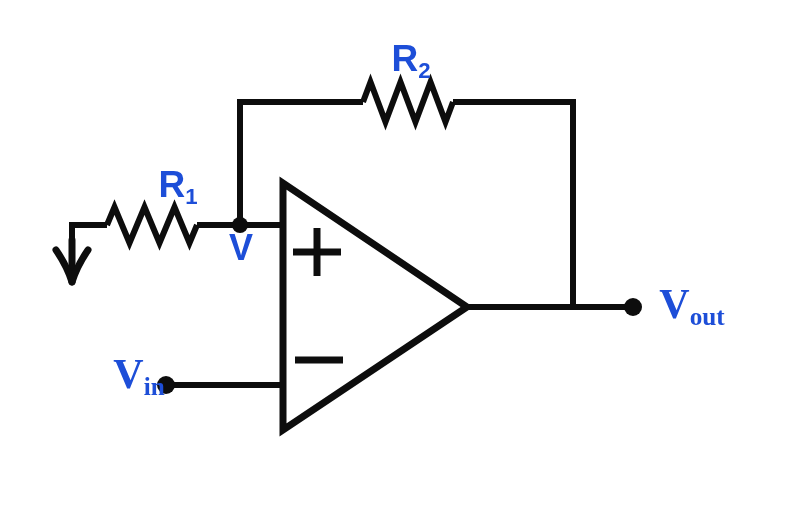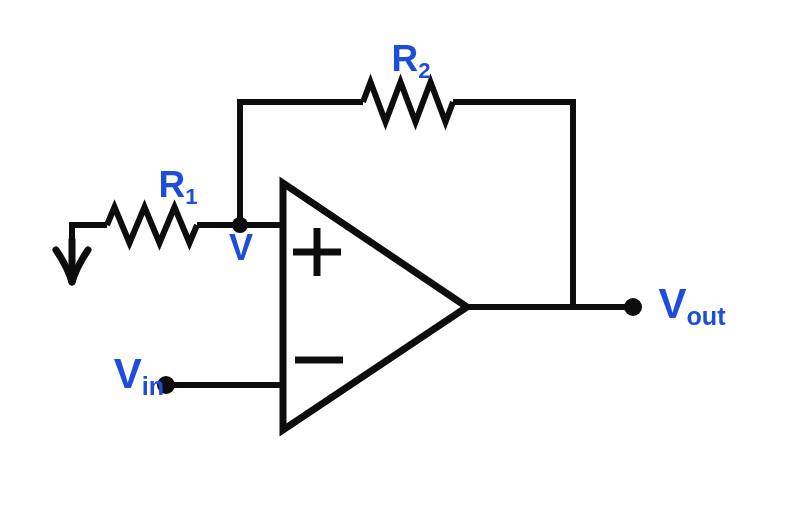--- a/index.html
+++ b/index.html
@@ -22,21 +22,21 @@
     letter-spacing: 0px;
     user-select: none;
   }
   .lbl sub {
     font-size: 0.60em;
     vertical-align: -0.28em;
     font-weight: bold;
   }
   .lbl-r  { font-size: 37px; }
   .lbl-v  { font-size: 36px; }
-  .lbl-io { font-size: 42px; }
+  .lbl-io { font-size: 42px; font-family: Liberation Serif, serif; }
 </style>
 </head>
 <body>
 
 <div class="stage">
 
   <svg width="788" height="514" viewBox="0 0 788 514">
 
     <g stroke="#0d0d0d" stroke-width="6" fill="none" stroke-linejoin="miter">
       <path d="M240 225 L240 102 L363 102"></path>

